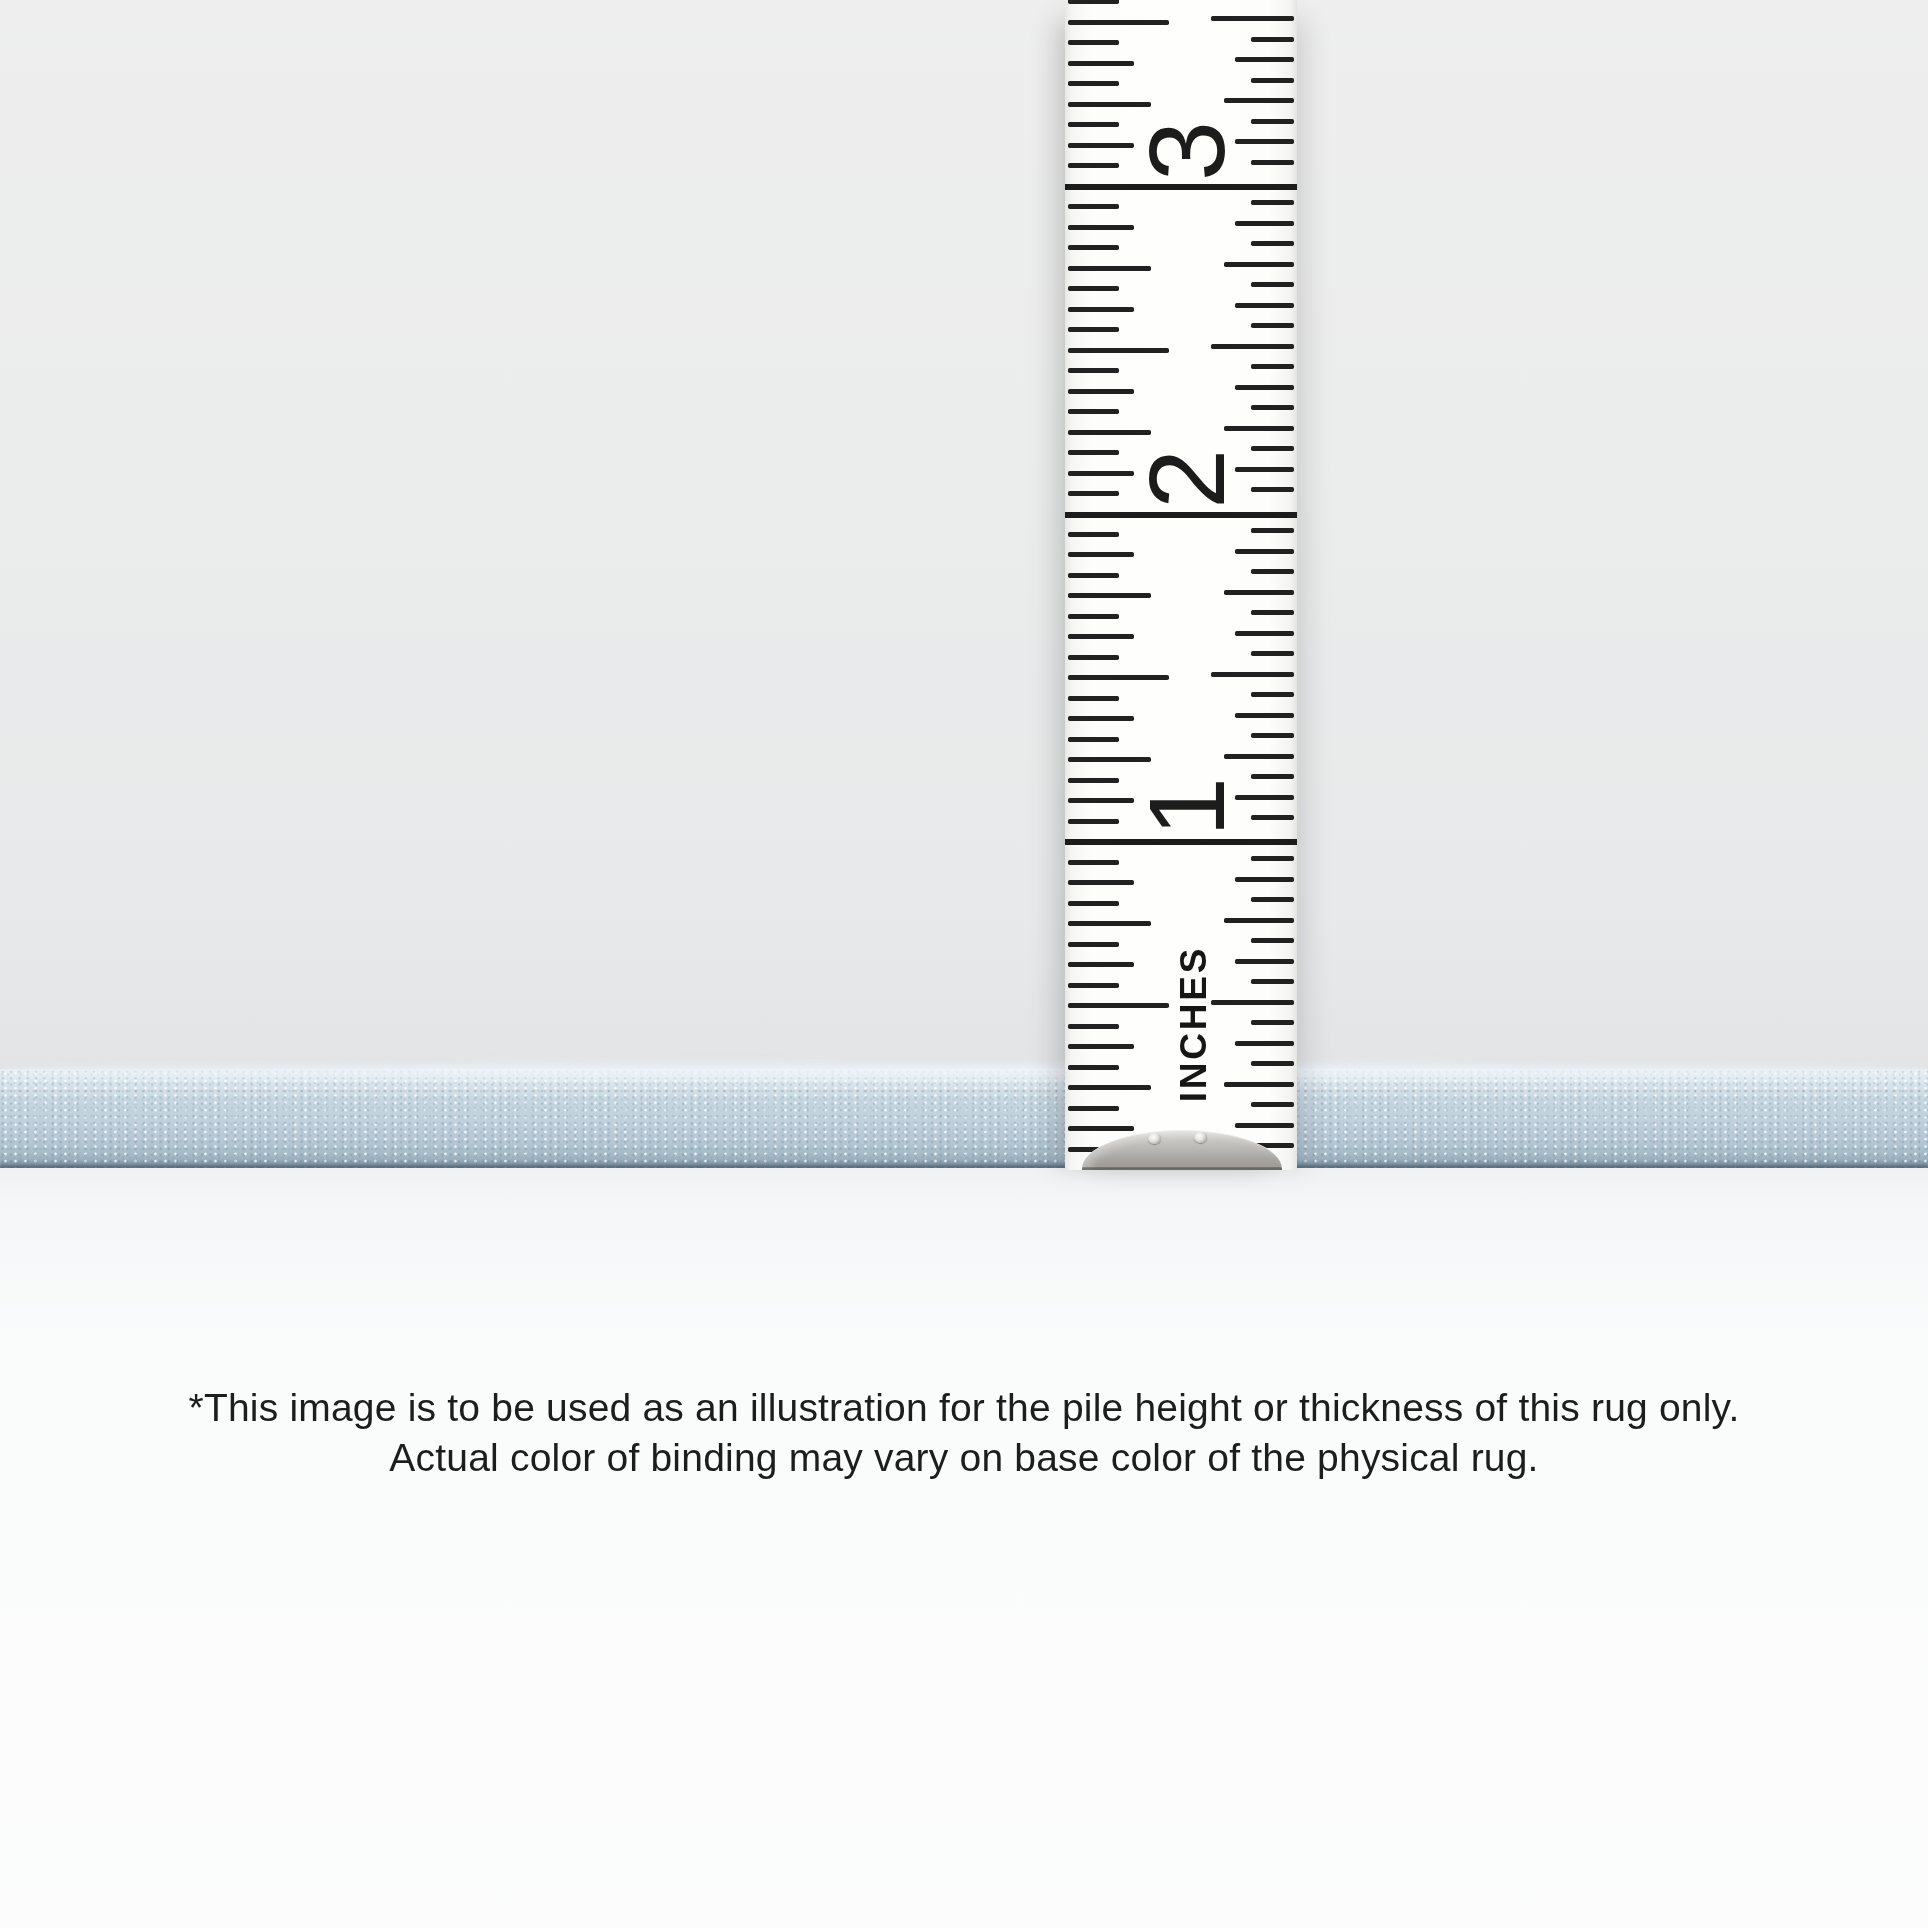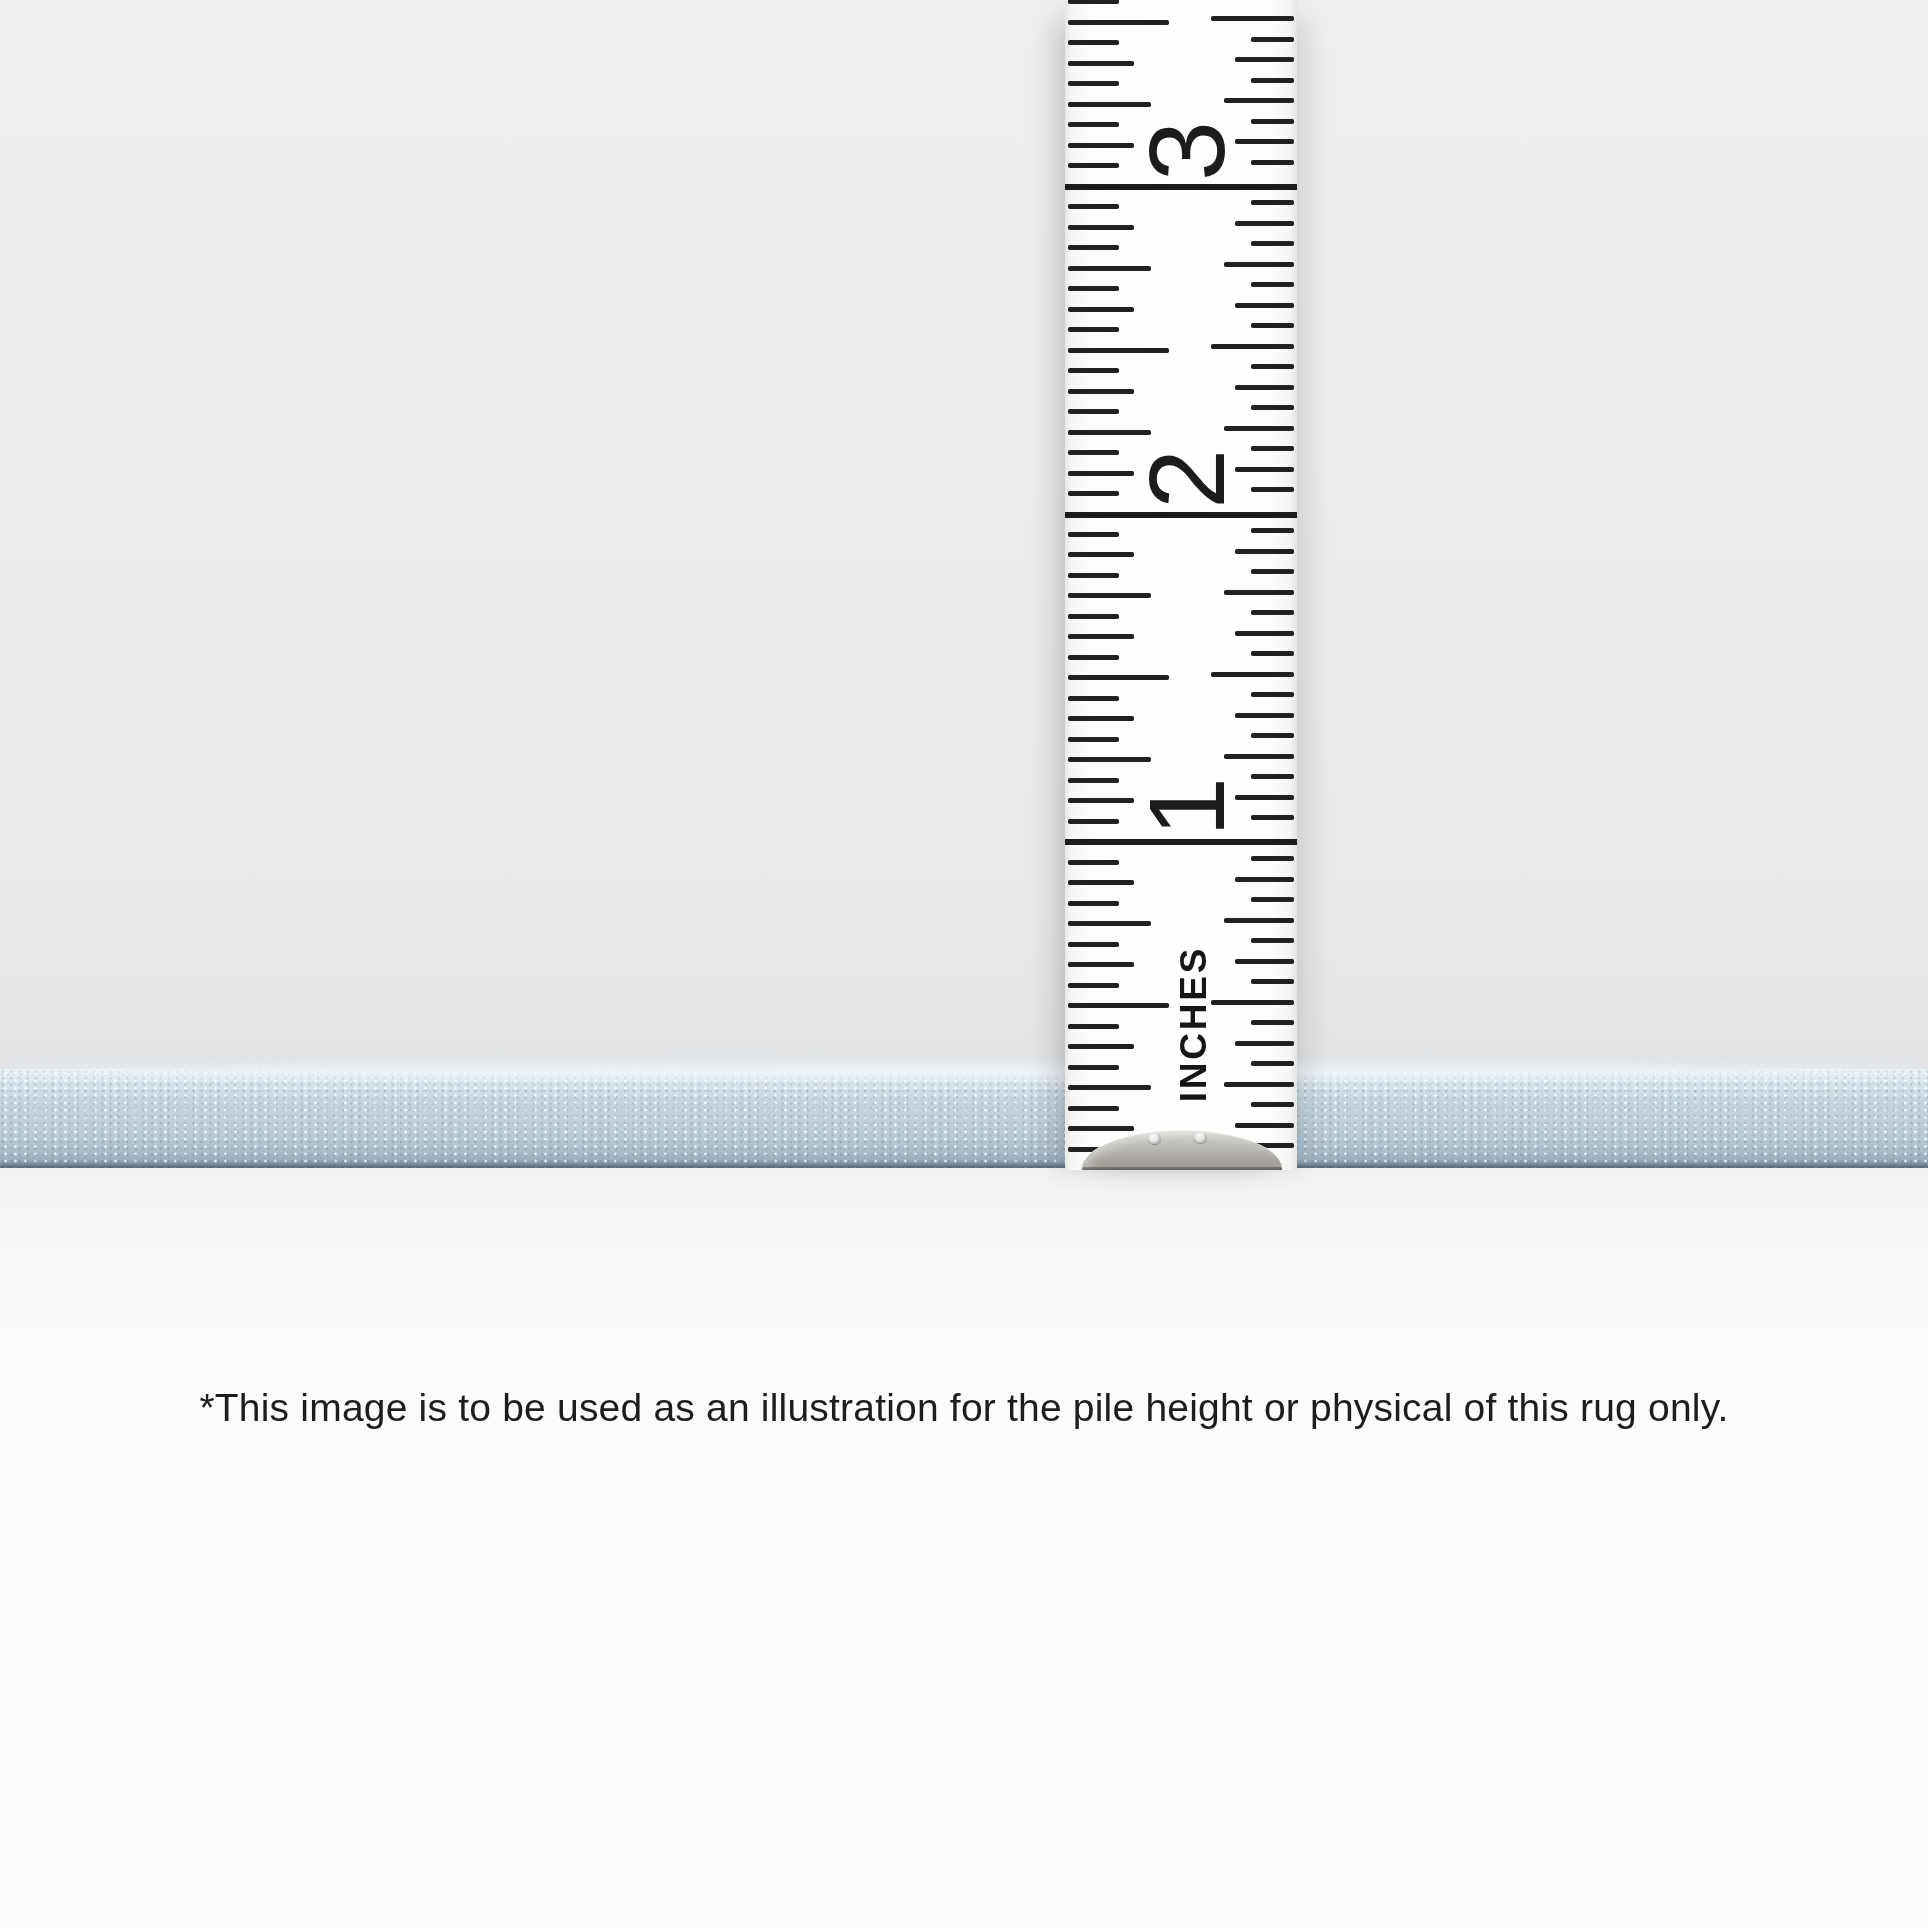--- a/index.html
+++ b/index.html
@@ -214,17 +214,18 @@
 
     <div class="unit-label" id="unit-label" style="top: 1004px; left: -9.2px;">INCHES</div>
 
     <div class="metal-tip">
       <div class="rivet r1"></div>
       <div class="rivet r2"></div>
     </div>
   </div>
 
   <div class="caption">
-    <div>*This image is to be used as an illustration for the pile height or physical of this rug only.</div>
+    <div>*This image is to be used as an illustration for the pile height or thickness of this rug only.</div>
+    <div>Actual color of binding may vary on base color of the physical rug.</div>
   </div>
 
 </div>
 
 
 </body></html>

